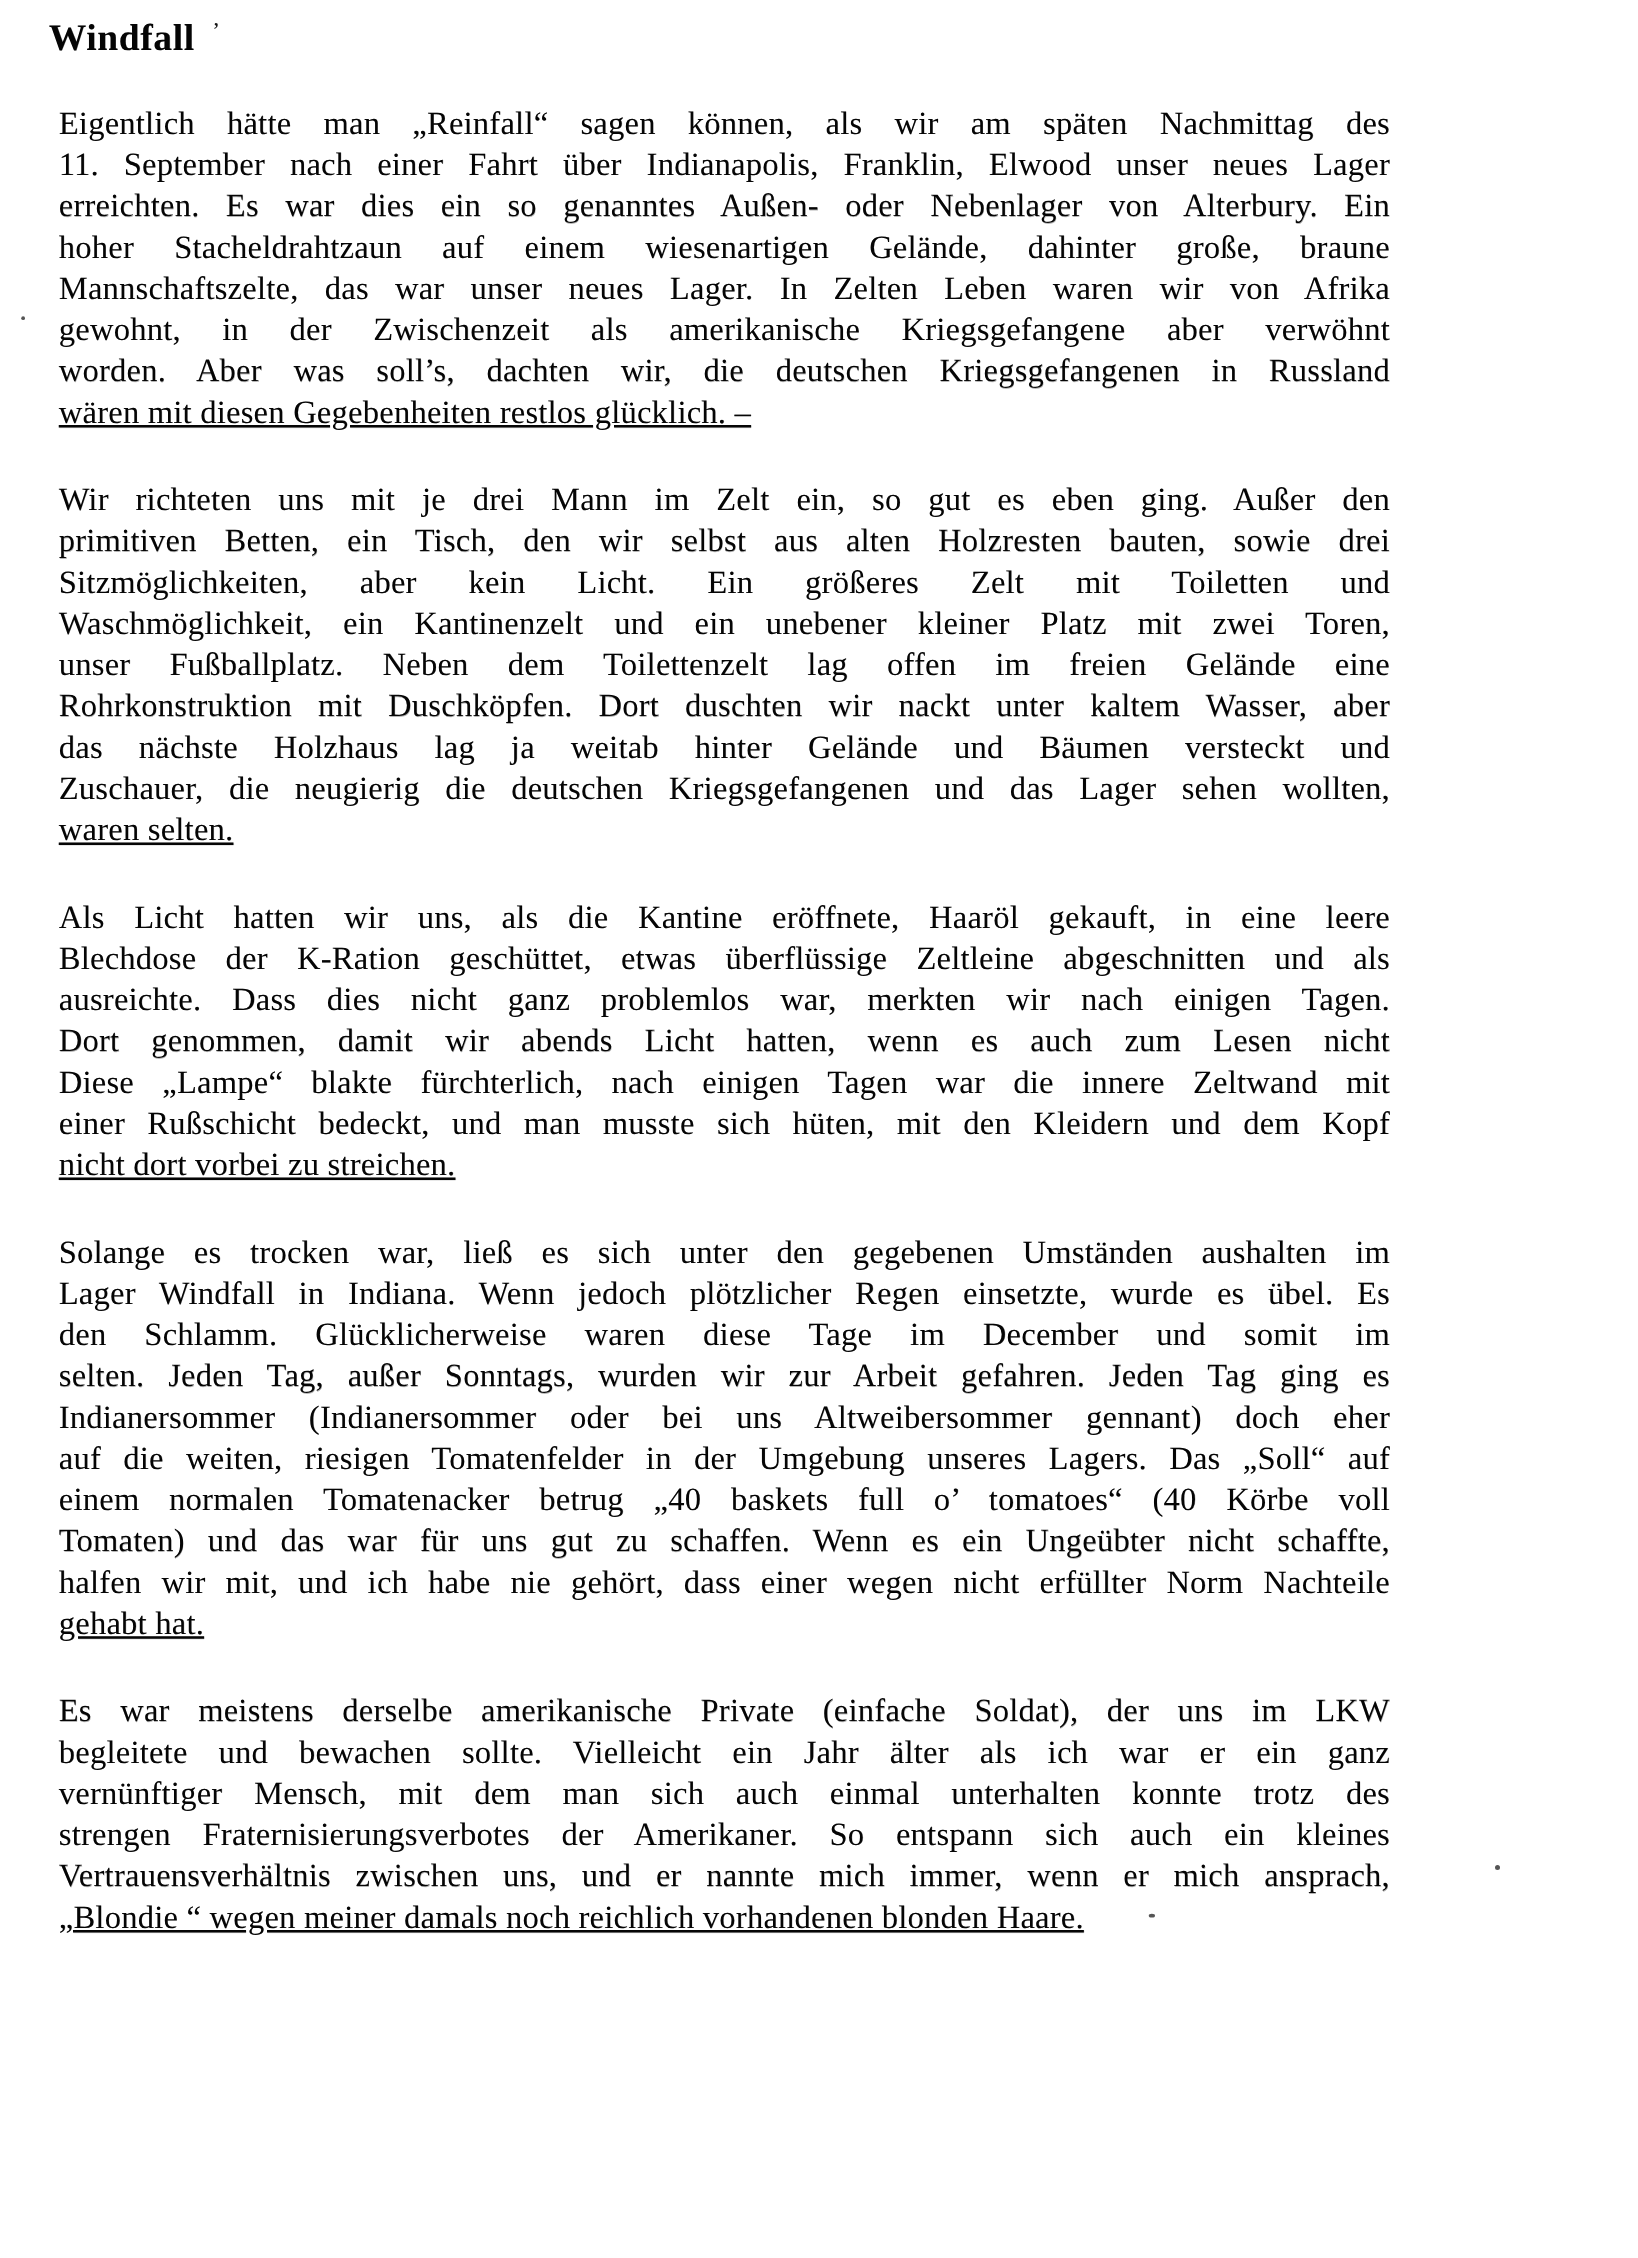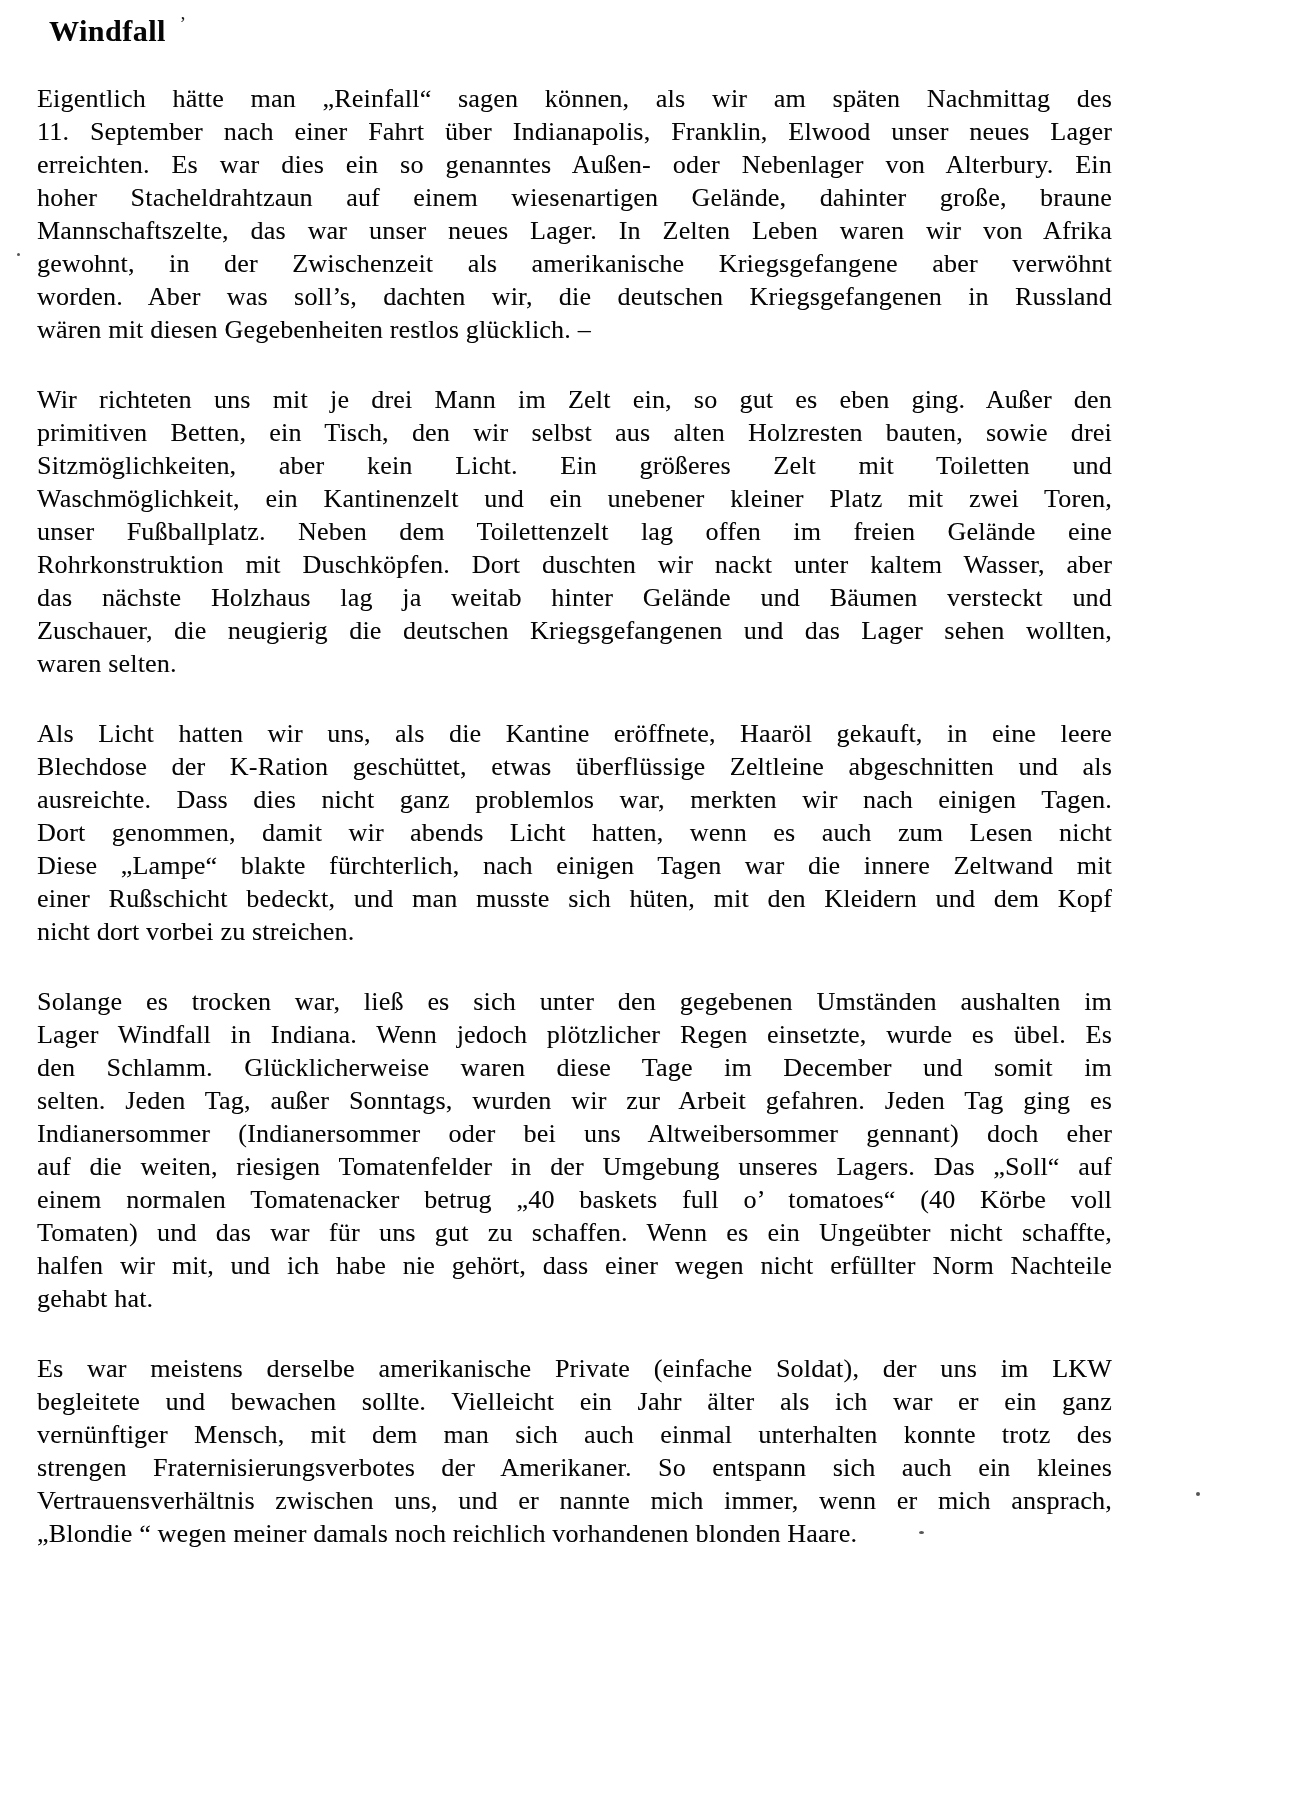--- a/index.html
+++ b/index.html
@@ -22,48 +22,49 @@
     width: 1310px;
     height: 1806px;
     padding: 14px 198px 0 35px;
     box-sizing: border-box;
     background: #ffffff;
     
     text-shadow: 0.3px 0.3px 0 rgba(0,0,0,0.30);
     filter: contrast(1.05);
   }
   .title-row {
-    margin: 0 0 35px 14px;
+    margin: 0 0 35px 4px;
     height: 33px;
   }
   .title {
     display: inline;
     font-size: 30px;
     font-weight: bold;
     letter-spacing: 0.5px;
   }
   .title-tick {
     display: inline-block;
     font-size: 18px;
     vertical-align: top;
     margin-left: 14px;
     color: #1a1a1a;
   }
   .para {
-    margin: 0 0 37px 2px;
+    margin: 0 0 37px 12px;
   }
   .line {
     font-size: 26px;
     line-height: 33px;
     text-align: justify;
     text-align-last: justify;
     letter-spacing: 0.2px;
   }
   .line.last {
     text-align-last: left;
+    text-decoration: underline;
   }
   .speck {
     position: absolute;
     background: #2a2a2a;
     border-radius: 50%;
     opacity: 0.8;
   }
   #speck1 { left: 1196px; top: 1492px; width: 4px; height: 4px; }
   #speck2 { left: 919px;  top: 1531px; width: 5px; height: 3px; }
   #speck3 { left: 17px;   top: 253px;  width: 3px; height: 3px; }

